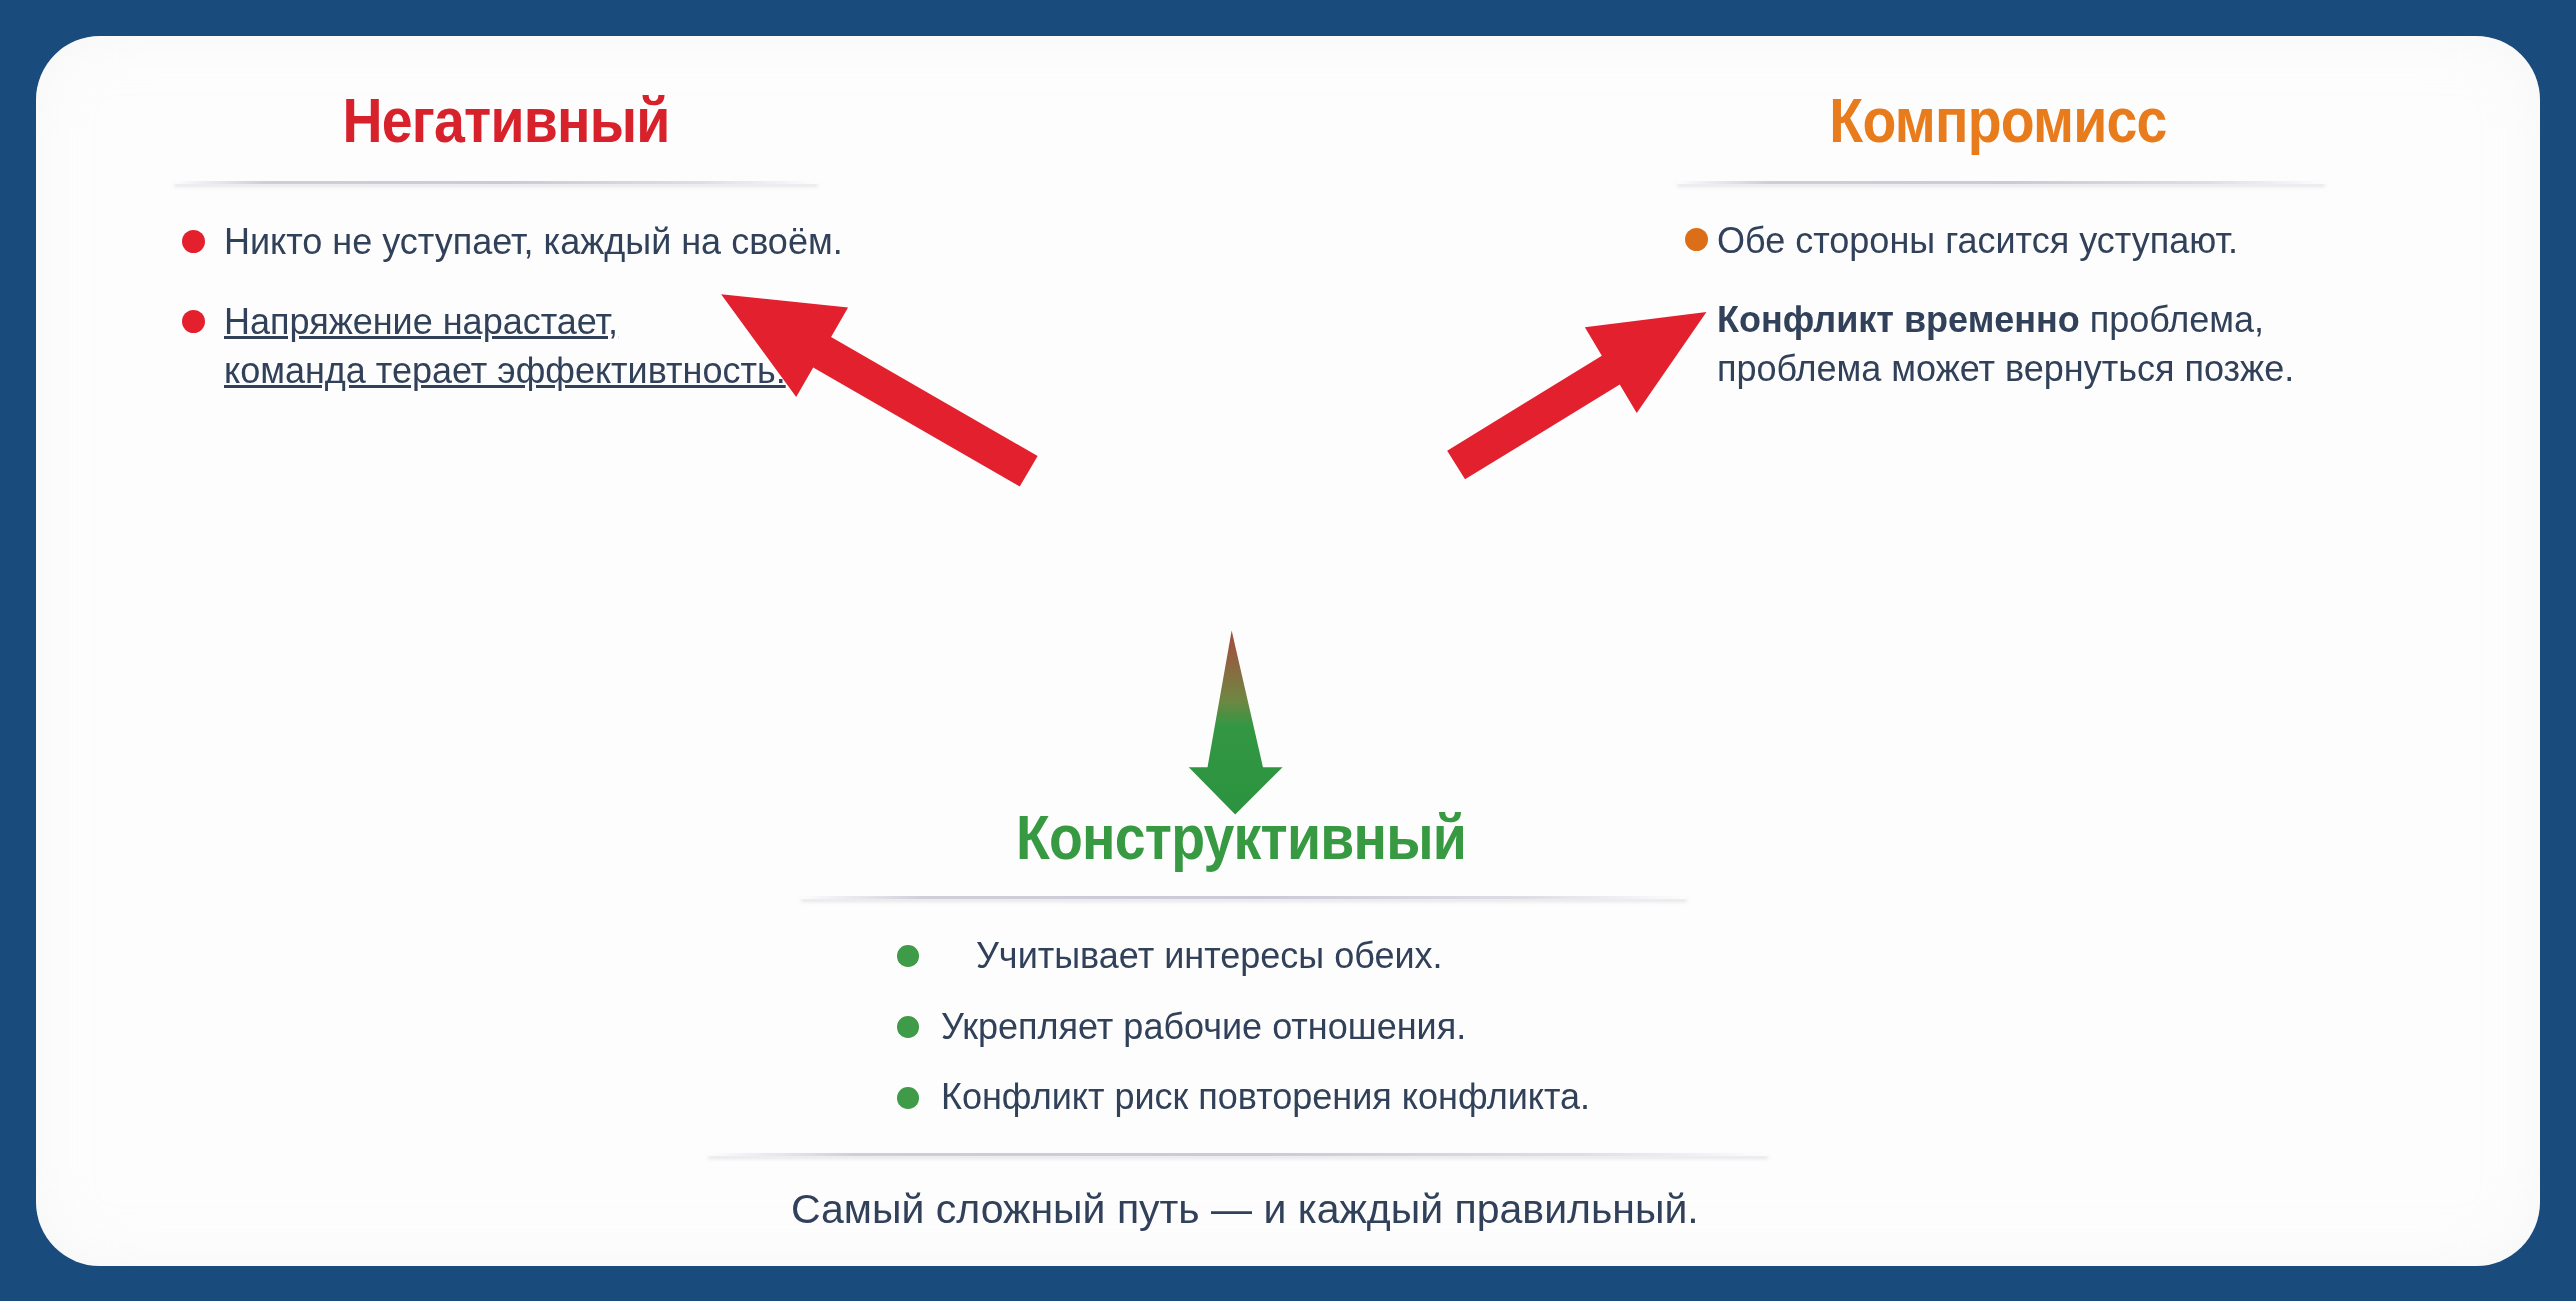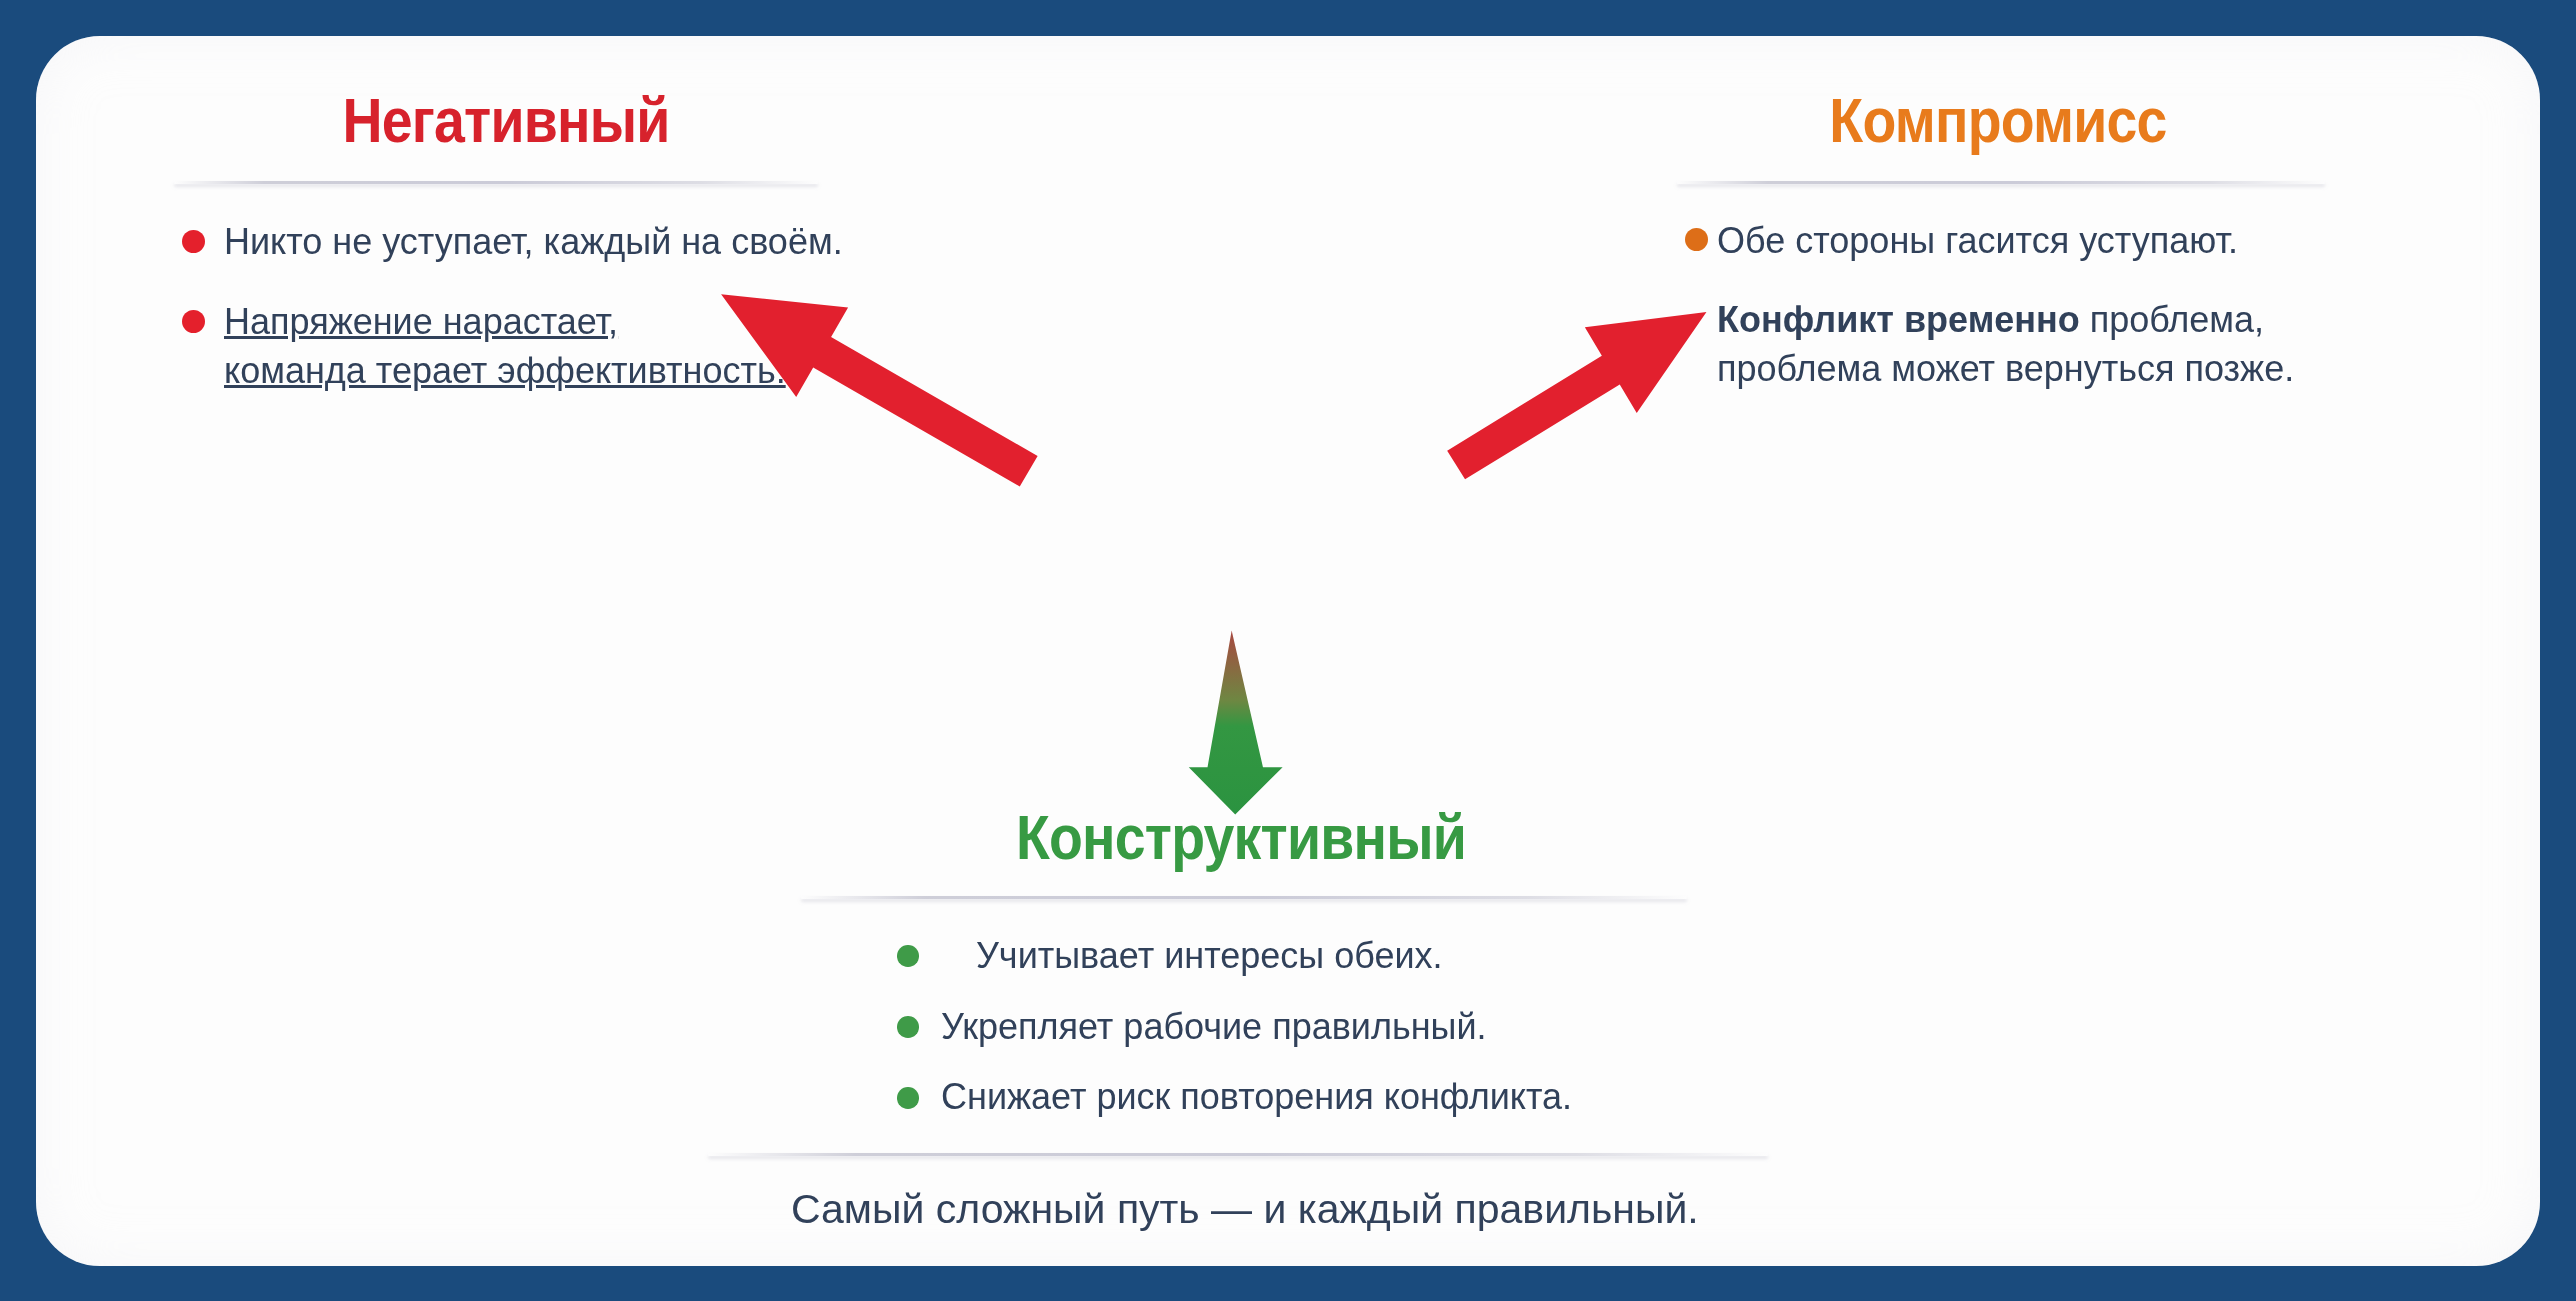--- a/index.html
+++ b/index.html
@@ -174,22 +174,22 @@
     <div>проблема может вернуться позже.</div>
   </div>
 
   <div class="section-title title-constructive">Конструктивный</div>
   <div class="divider divider-constructive"></div>
 
   <span class="bullet-dot dot-green" style="left:897px; top:945px;"></span>
   <div class="body-text" style="left:941px; top:931px;margin-left:35px;">Учитывает интересы обеих.</div>
 
   <span class="bullet-dot dot-green" style="left:897px; top:1016px;"></span>
-  <div class="body-text" style="left:941px; top:1002px;">Укрепляет рабочие правильный.</div>
+  <div class="body-text" style="left:941px; top:1002px;">Укрепляет рабочие отношения.</div>
 
   <span class="bullet-dot dot-green" style="left:897px; top:1087px;"></span>
-  <div class="body-text" style="left:941px; top:1072px;">Снижает риск повторения конфликта.</div>
+  <div class="body-text" style="left:941px; top:1072px;">Конфликт риск повторения конфликта.</div>
 
   <div class="divider divider-footer"></div>
   <div class="footer-text">Самый сложный путь — и каждый правильный.</div>
 
 </div>
 
 
 </body></html>

